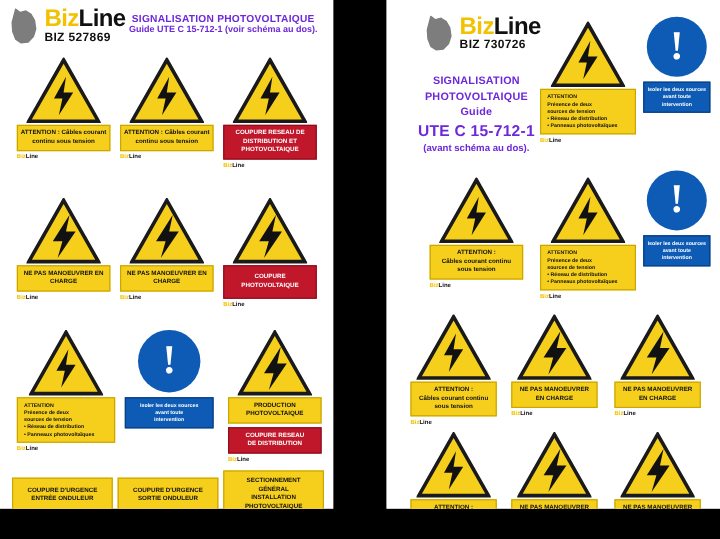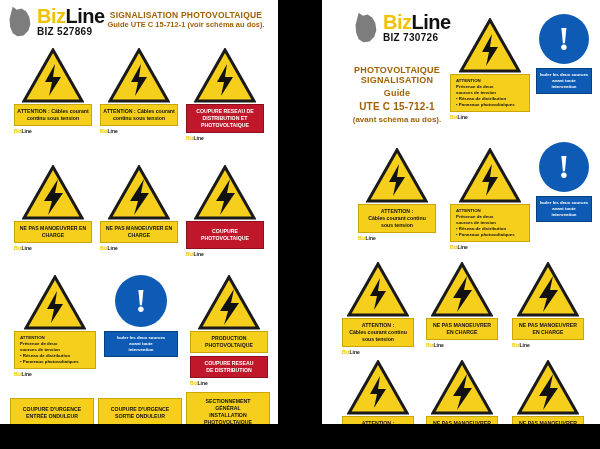--- a/index.html
+++ b/index.html
@@ -24,21 +24,21 @@
     clip-path:polygon(18% 0%,34% 10%,52% 6%,70% 16%,82% 34%,86% 58%,78% 80%,60% 96%,36% 98%,18% 88%,8% 66%,6% 40%);
     margin-right:3px;
   }
   .bizline{font-weight:bold;font-size:20px;letter-spacing:-0.5px;}
   .bizline .biz{color:#f2c200;}
   .bizline .line{color:#111;}
   .bizcode{font-weight:bold;font-size:10px;color:#111;letter-spacing:.3px;}
   .brandbox{display:flex;flex-direction:column;line-height:1.05;}
 
   
-  .hdr{position:absolute;text-align:center;color:#a16207;}
+  .hdr{position:absolute;text-align:center;color:#6d28d9;}
   .hdr .t1{font-weight:bold;font-size:8.5px;letter-spacing:.2px;}
   .hdr .t2{font-weight:bold;font-size:7.5px;margin-top:0;}
 
   
   .cell{position:absolute;display:flex;flex-direction:column;align-items:center;}
   .tri-wrap{position:relative;width:62px;height:56px;}
   .tri-svg{position:absolute;left:0;top:0;}
 
   .plate{
     background:#f6cf1c;color:#111;border:1px solid #caa600;
@@ -217,24 +217,24 @@
       <div class="bear"></div>
       <div class="brandbox">
         <div class="bizline">
           <span class="biz">Biz</span><span class="line">Line</span>
         </div>
         <div class="bizcode">BIZ 730726</div>
       </div>
     </div>
 
     <div class="hdr" style="left:20px;top:62px;width:110px;">
+      <div class="t1" style="font-size:9px;">SIGNALISATION</div>
       <div class="t1" style="font-size:9px;margin-top:3px;">PHOTOVOLTAIQUE</div>
-      <div class="t1" style="font-size:9px;">SIGNALISATION</div>
       <div class="t1" style="font-size:9px;margin-top:3px;">Guide</div>
-      <div class="t1" style="font-size:10px;margin-top:3px;">UTE C 15-712-1</div>
+      <div class="t1" style="font-size:13px;margin-top:3px;">UTE C 15-712-1</div>
       <div class="t2" style="font-size:8px;margin-top:3px;">(avant schéma au dos).</div>
     </div>
 
     <div class="cell" style="left:128px;top:18px;width:80px;">
       <div class="tri-wrap">
         <svg class="tri-svg" width="62" height="56" viewBox="0 0 62 56">
           <polygon points="31,2 60,53 2,53" fill="#f6cf1c" stroke="#1a1a1a" stroke-width="3"></polygon>
           <path d="M33 16 L23 34 L30 34 L27 48 L39 29 L31 29 Z" fill="#111"></path>
         </svg>
       </div>

